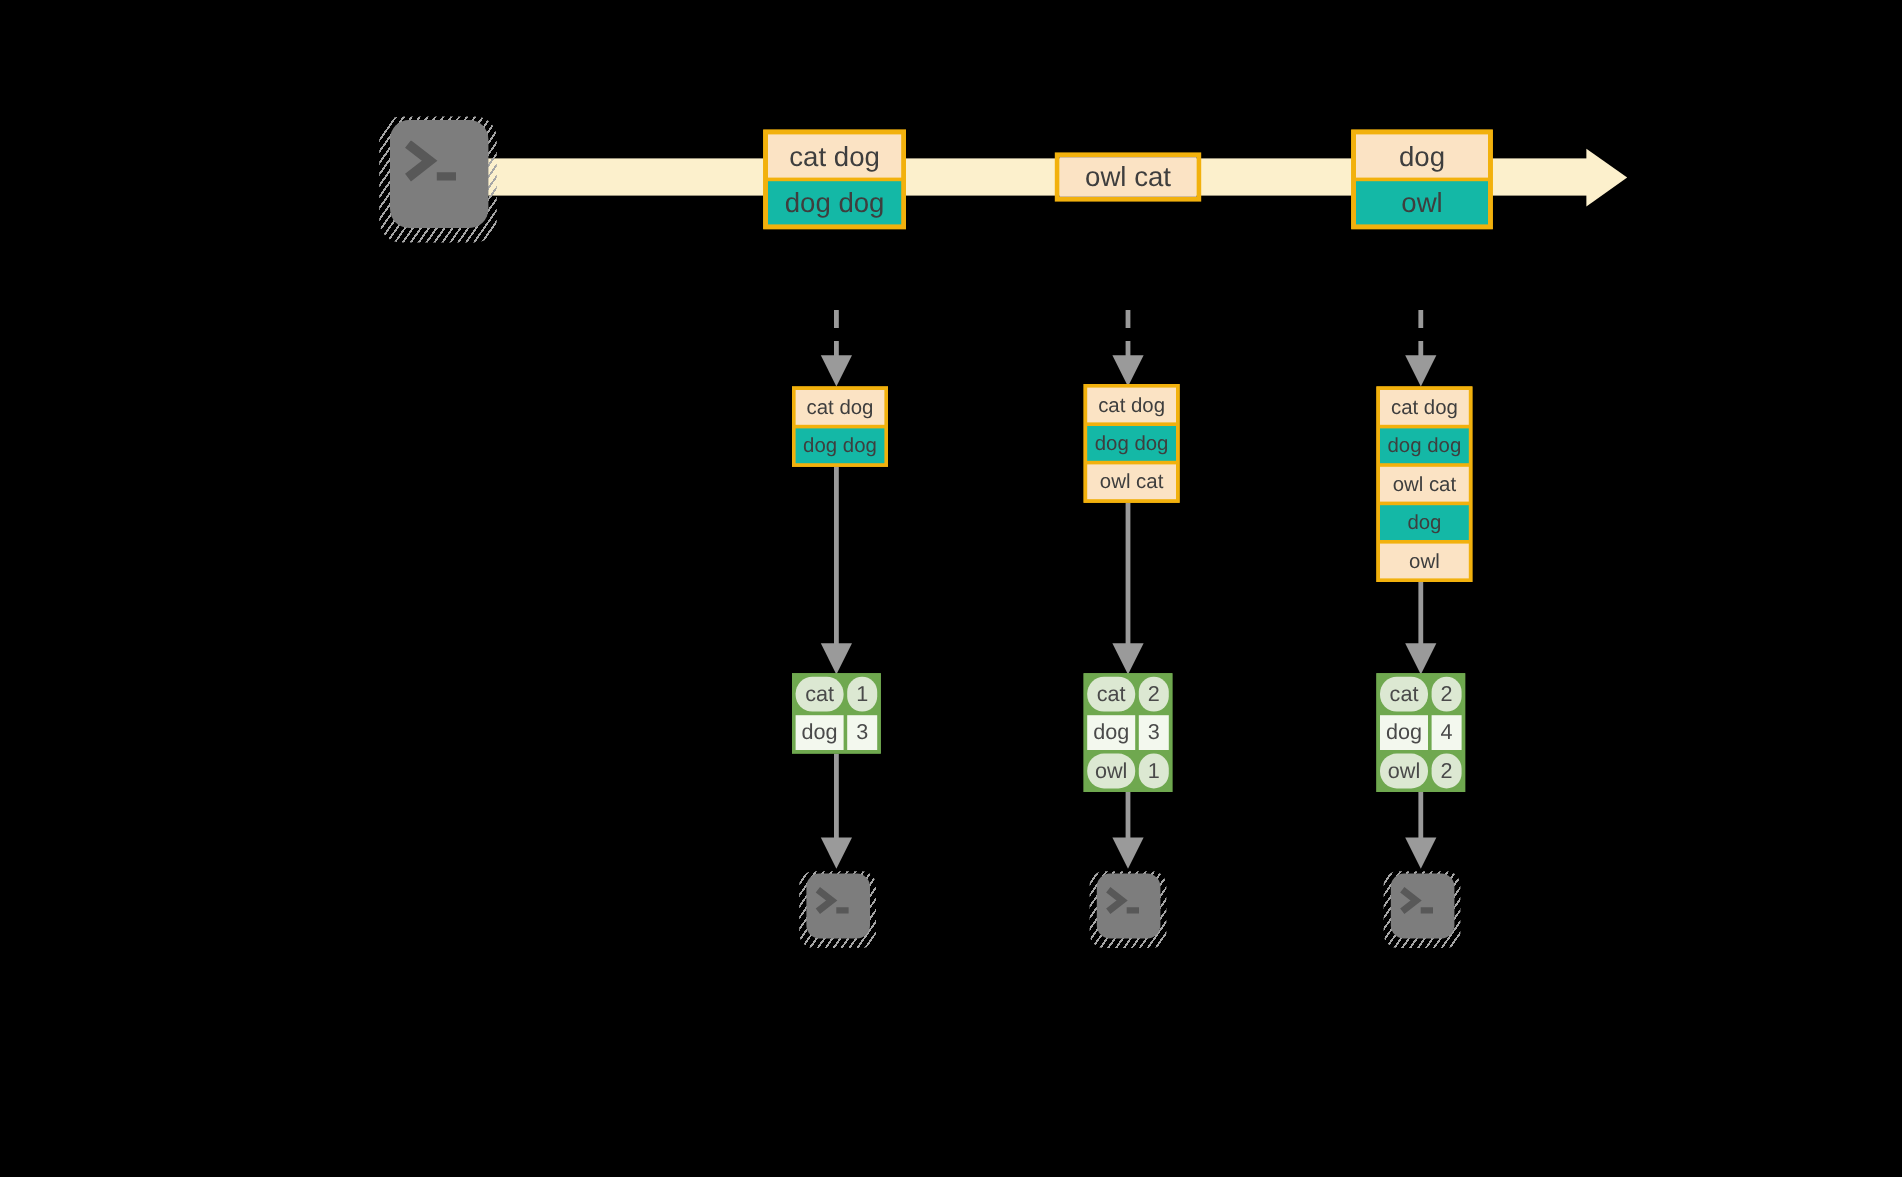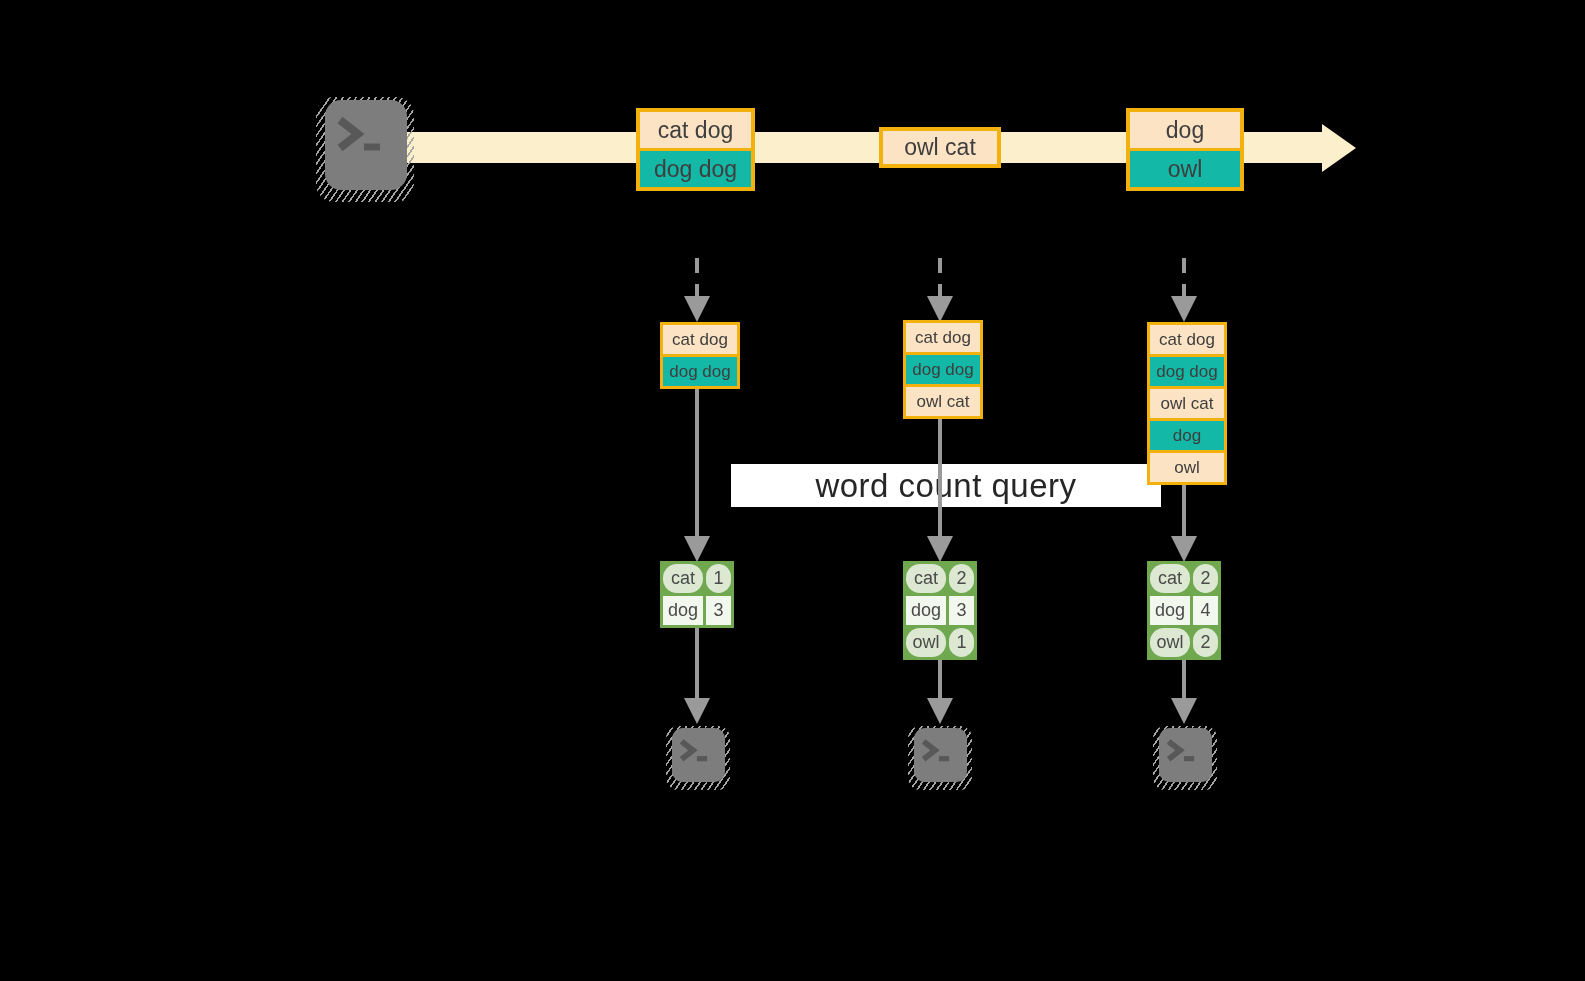--- a/index.html
+++ b/index.html
@@ -95,23 +95,20 @@
     <div class="srow peach">owl cat</div>
   </div>
   <div class="stack" style="left:1111px;top:322px;">
     <div class="srow peach">cat dog</div>
     <div class="srow cream">dog dog</div>
     <div class="srow peach">owl cat</div>
     <div class="srow cream">dog</div>
     <div class="srow peach">owl</div>
   </div>
 
-  <div class="qband">
-    <span>word count query</span>
-  </div>
 
   <div class="vline" style="left:659px;top:389px;height:149px;"></div>
   <div class="ahead" style="left:648px;top:536px;"></div>
   <div class="vline" style="left:902px;top:419px;height:119px;"></div>
   <div class="ahead" style="left:891px;top:536px;"></div>
   <div class="vline" style="left:1146px;top:485px;height:53px;"></div>
   <div class="ahead" style="left:1135px;top:536px;"></div>
 
   <div class="gtable" style="left:624px;top:561px;">
     <div class="gcell gdark">cat</div>

